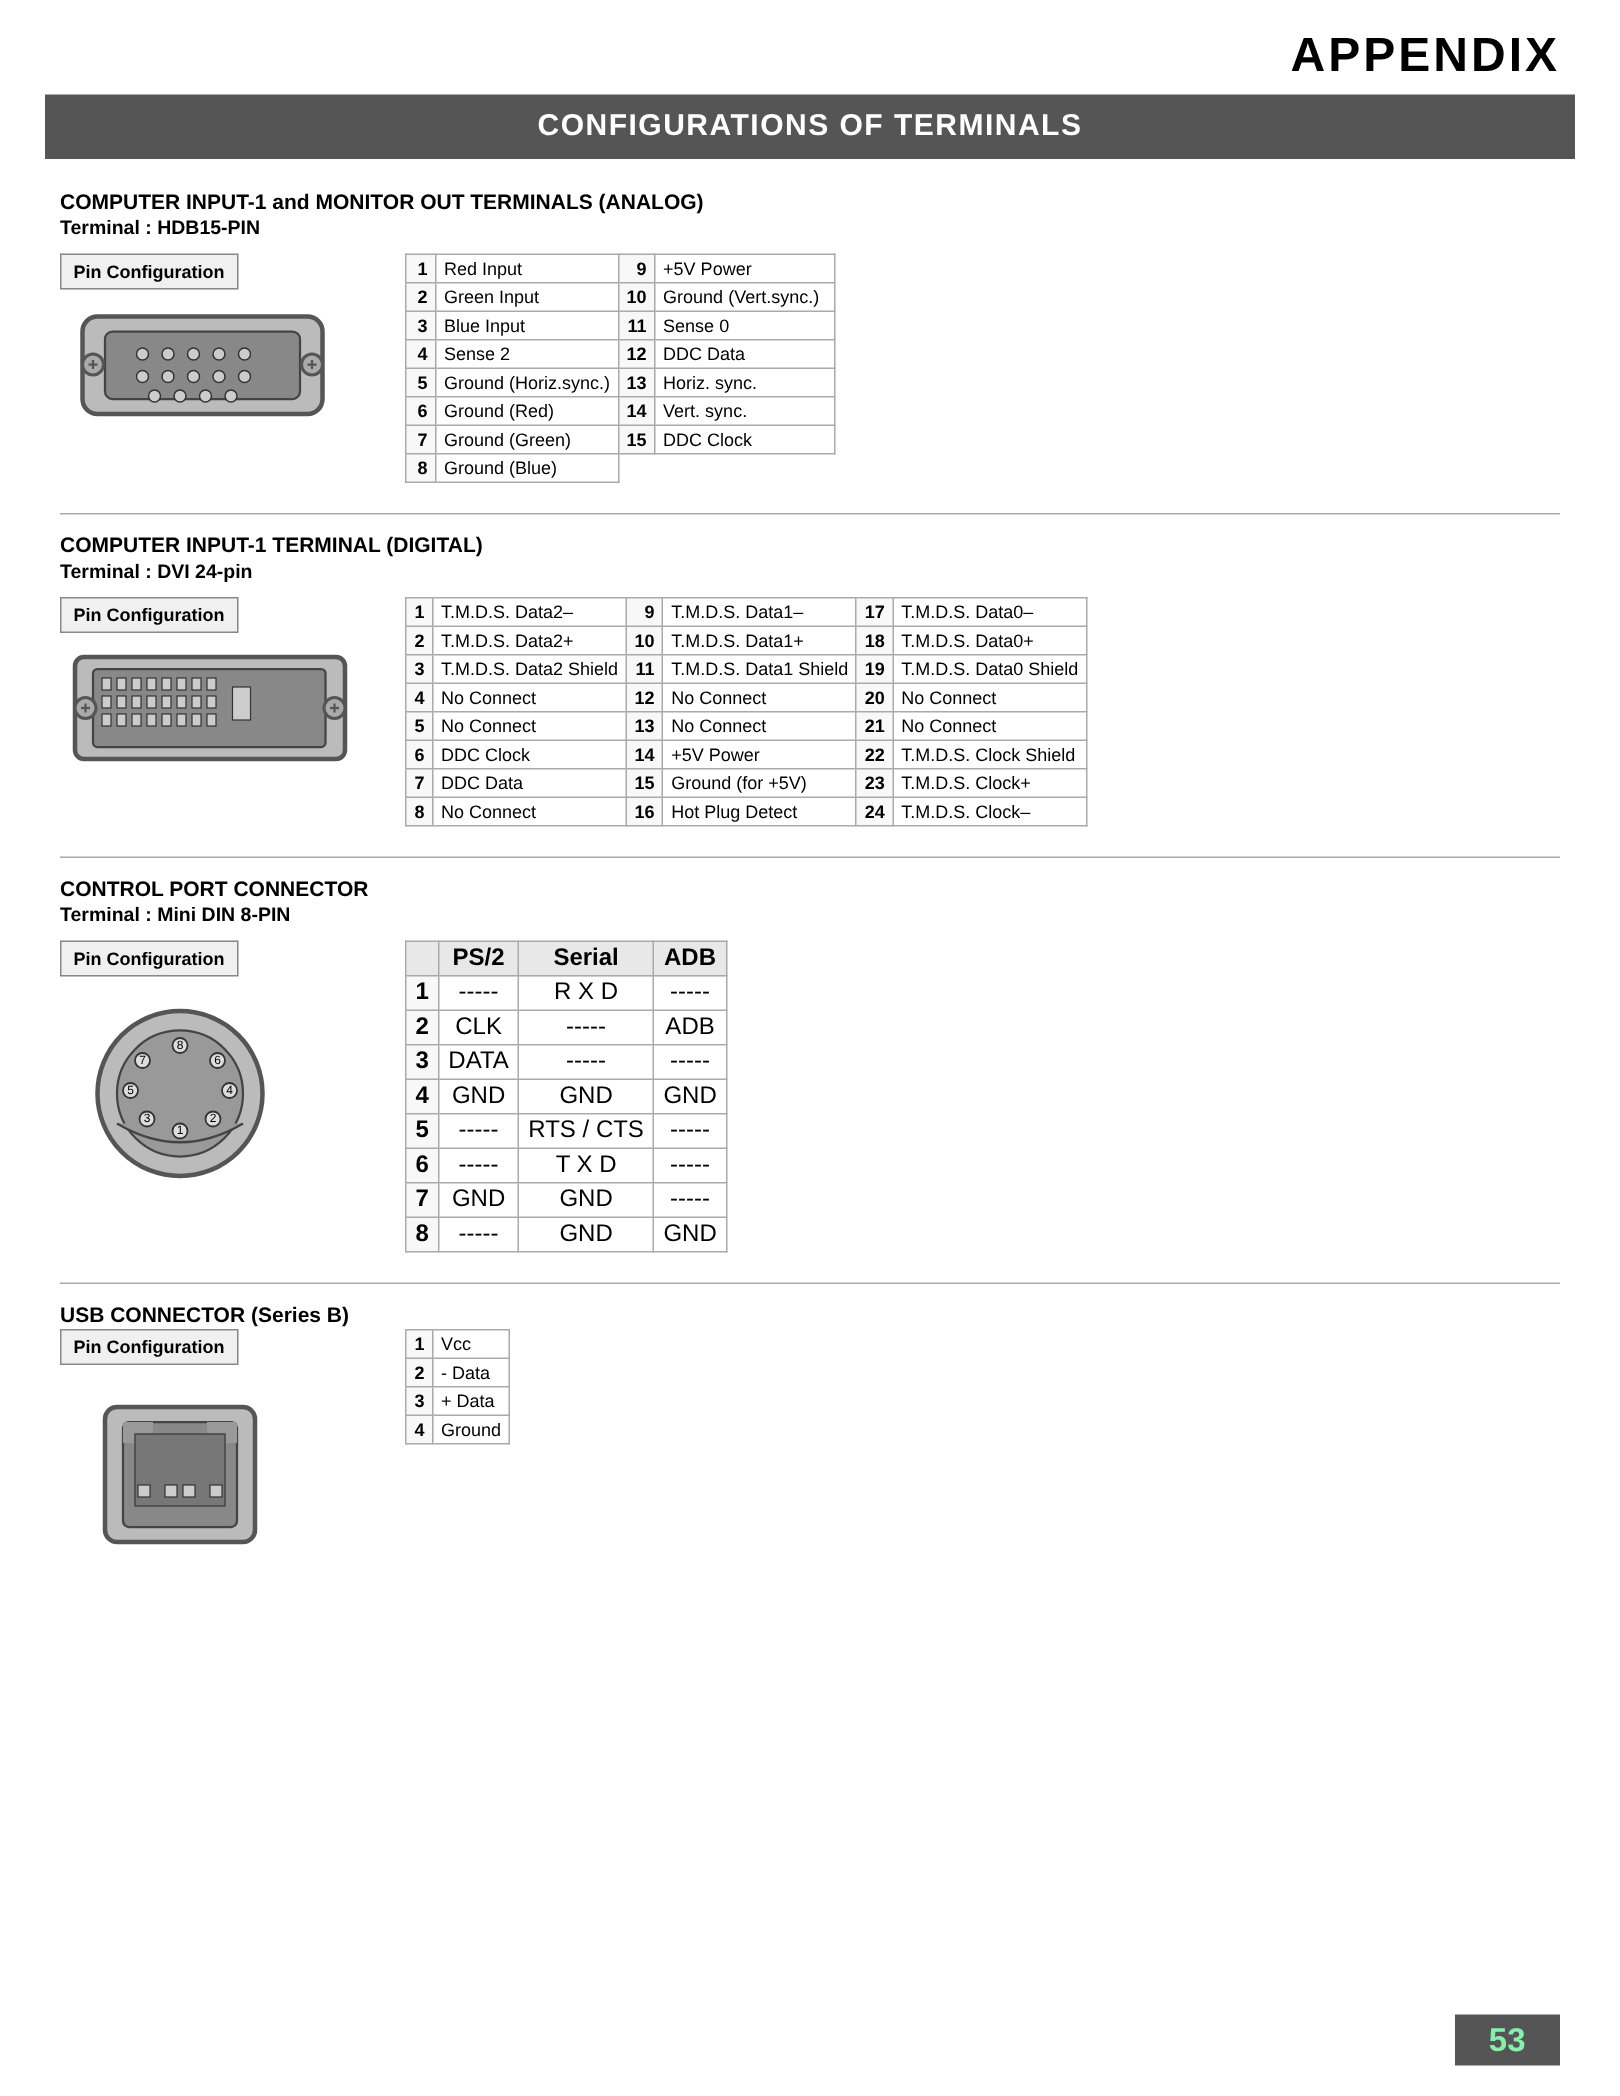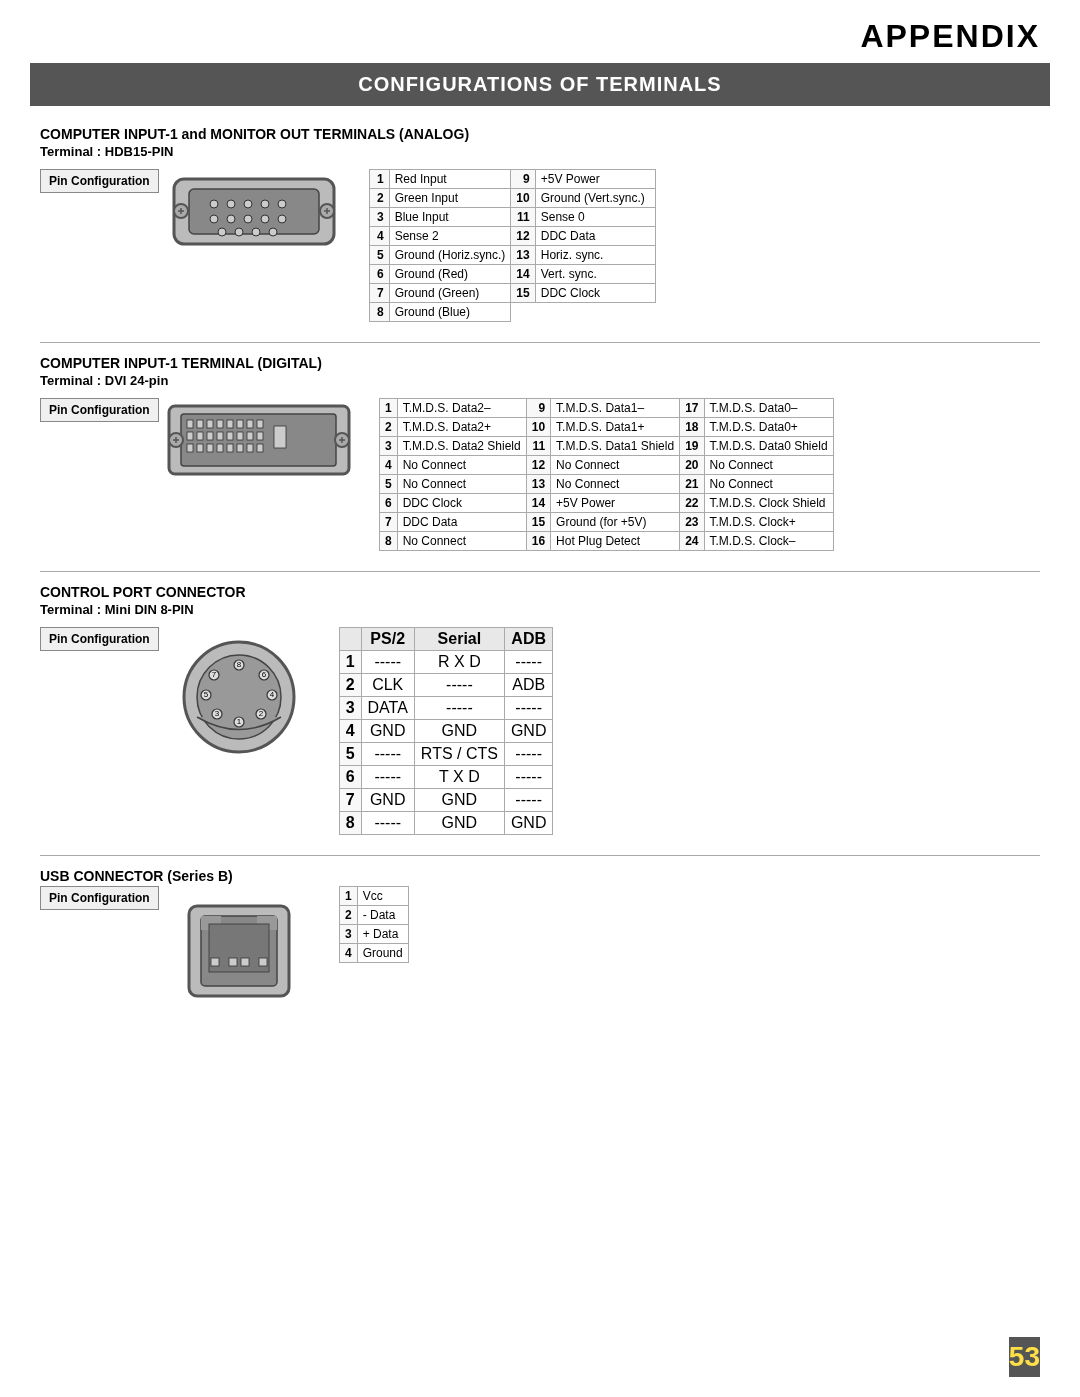--- a/index.html
+++ b/index.html
@@ -68,21 +68,21 @@
       padding: 4px 8px;
       display: inline-block;
       margin-bottom: 8px;
       font-size: 12px;
       font-weight: bold;
       background: #f0f0f0;
     }
 
     .pin-left {
       display: flex;
-      flex-direction: row;
+      flex-direction: column;
       align-items: flex-start;
       min-width: 210px;
     }
 
     
     .pin-table {
       border-collapse: collapse;
       font-size: 12px;
     }
     .pin-table td, .pin-table th {
@@ -154,25 +154,25 @@
       background: #f8f8f8;
       text-align: right;
       min-width: 18px;
     }
 
     
     .page-number {
       position: absolute;
       bottom: 20px;
       right: 40px;
-      font-size: 28px;
+      font-size: 22px;
       font-weight: bold;
       background: #555;
-      color: #fde047;
-      padding: 4px 0;
+      color: #86efac;
+      padding: 4px 23px;
     }
 
     
     .connector-svg {
       display: block;
     }
 
     hr.section-divider {
       border: none;
       border-top: 1px solid #aaa;

